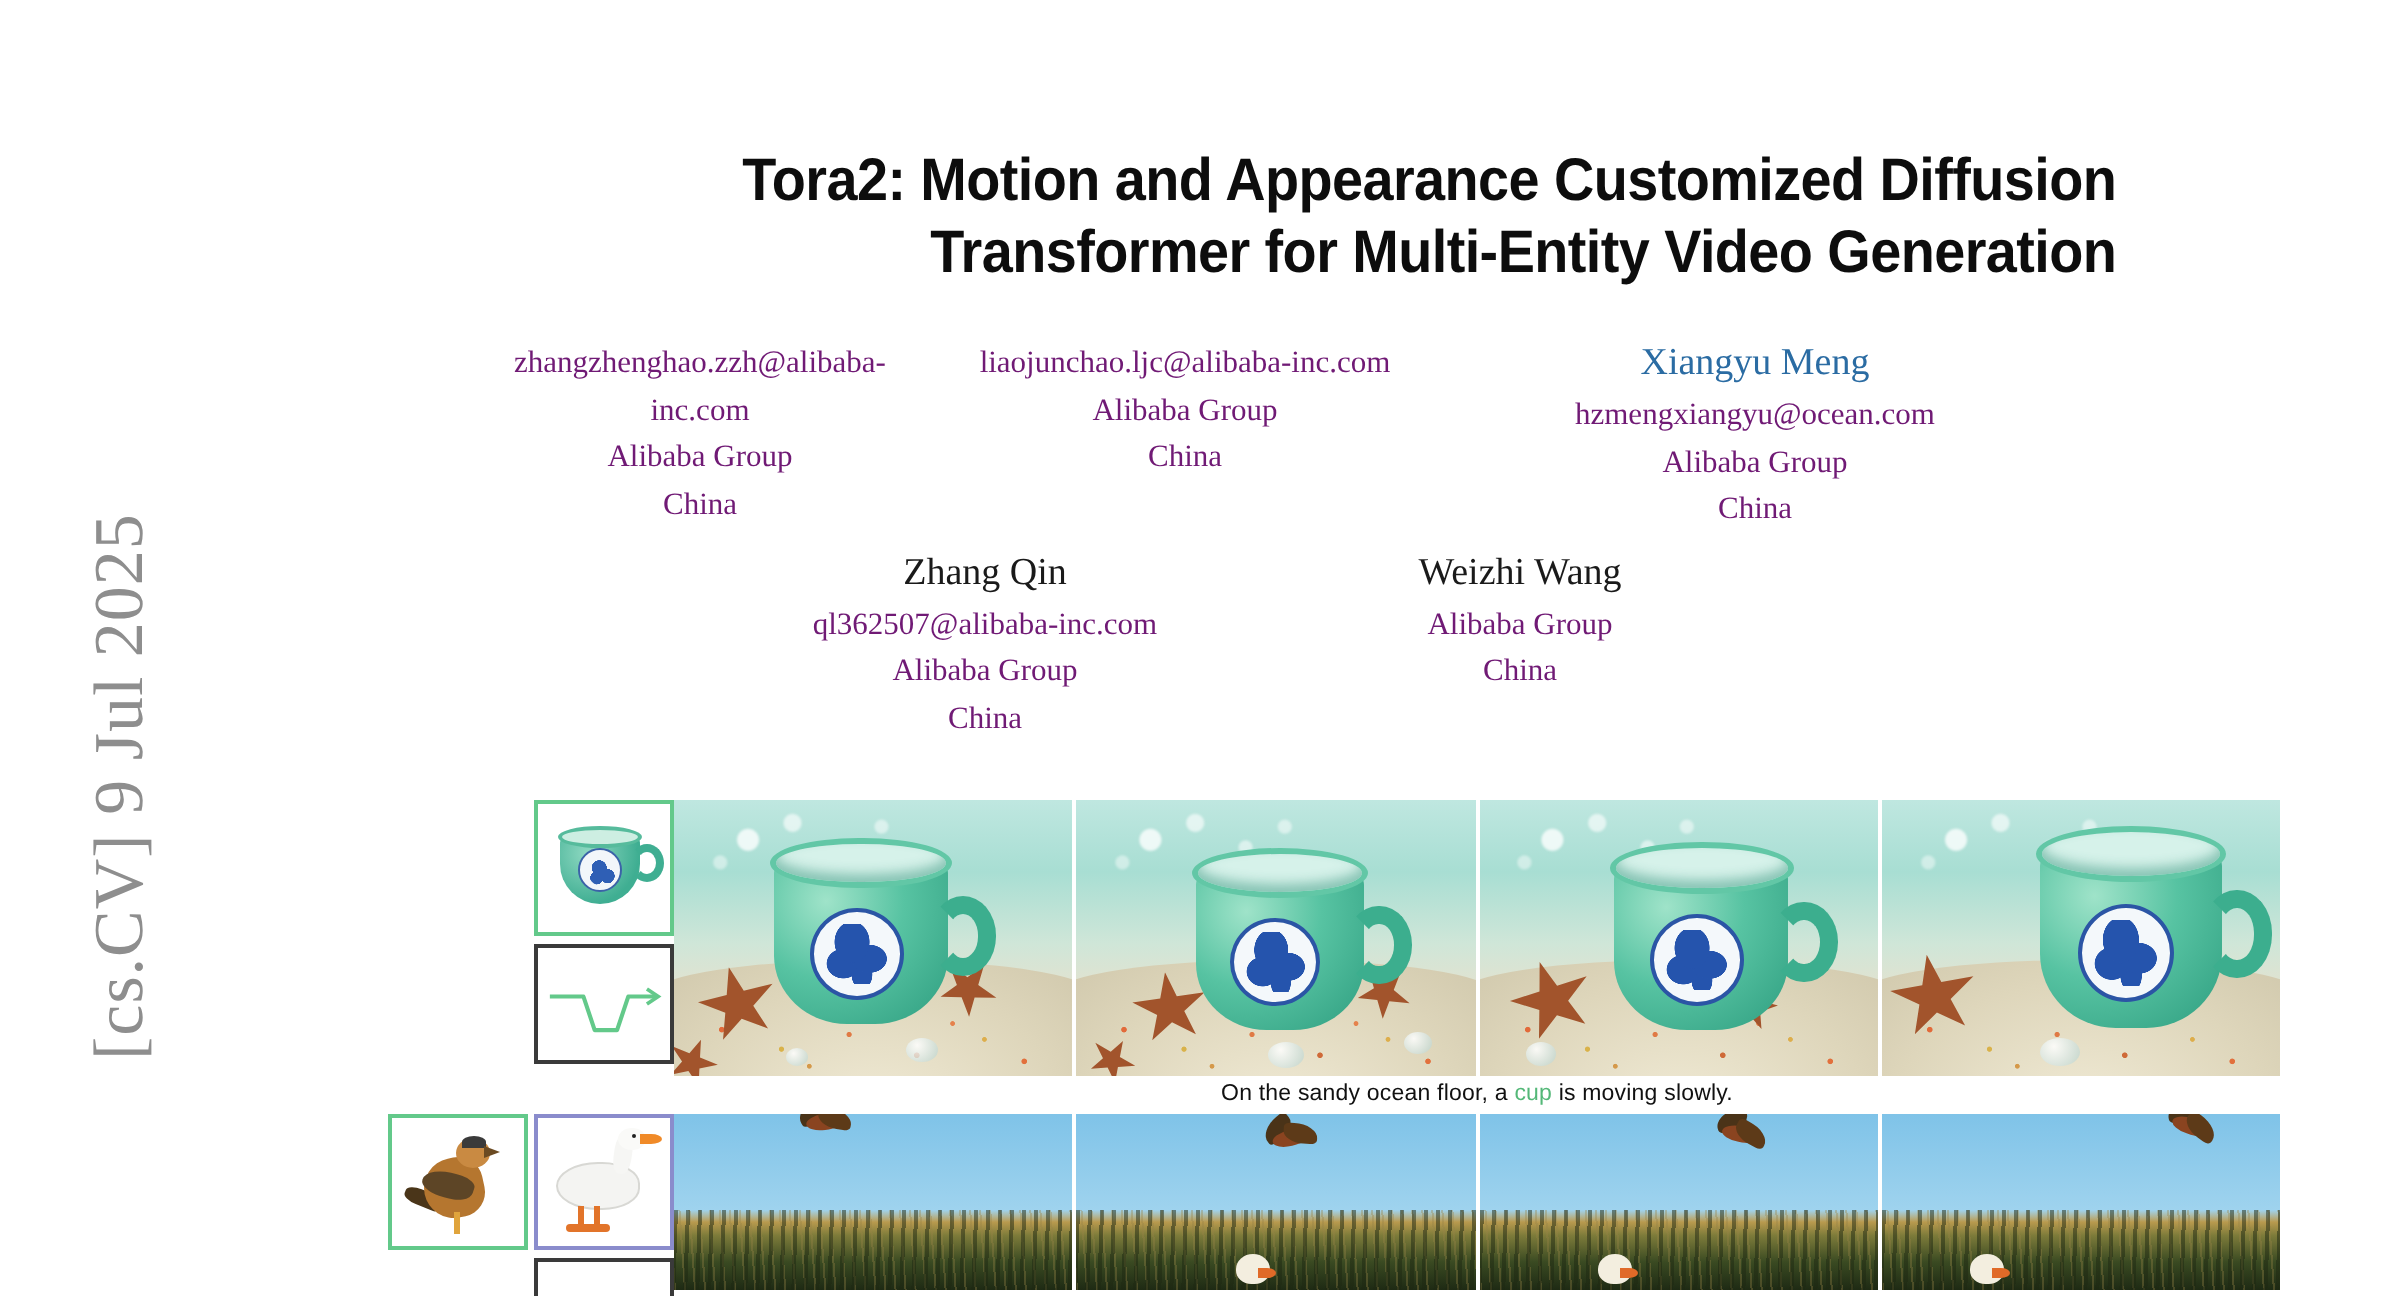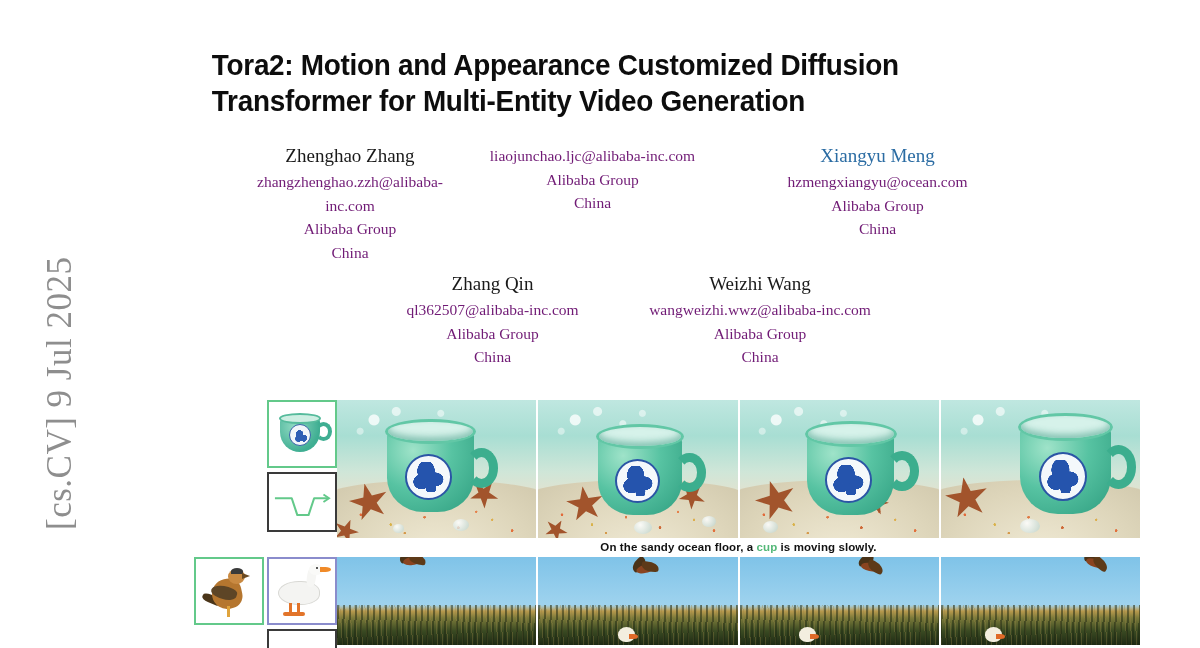--- a/index.html
+++ b/index.html
@@ -38,22 +38,22 @@
 
   
   #paper {
     position: absolute;
     left: 70px; top: 0;
     width: 1130px; height: 648px;
   }
 
   
   #title-block {
-    margin-top: 47px;
-    text-align: left;
+    margin-top: 73px;
+    text-align: right;
     padding: 0 110px;
   }
   #title-block .title-line {
     font-family: "Liberation Sans Narrow", "Liberation Sans", sans-serif;
     font-weight: bold;
     font-size: 30px;
     line-height: 36px;
     letter-spacing: -0.3px;
     color: #0d0d0d;
     transform: scaleX(0.93);
@@ -151,21 +151,21 @@
     background: #9ec7c0;
   }
   .frame.r1 { height: 138px; }
   .frame.r2 { height: 88px; }
 
   
   .caption {
     text-align: center;
     font-family: "Liberation Sans", sans-serif;
     font-size: 11.5px;
-    font-weight: 700;
+    font-weight: 400;
     color: #111;
     margin-top: 3px;
     padding-left: 207px;
     letter-spacing: 0.1px;
   }
   .caption .ent { color: #54b878; }
 
   
 
   
@@ -406,21 +406,20 @@
 <div id="paper">
 
   <div id="title-block">
     <div class="title-line">Tora2: Motion and Appearance Customized Diffusion</div>
     <div class="title-line">Transformer for Multi-Entity Video Generation</div>
   </div>
 
   <div id="authors-row-1">
 
     <div class="author w-narrow">
-      <div class="author-name">Zhenghao Zhang</div>
       <div class="author-email">zhangzhenghao.zzh@alibaba-inc.com</div>
       <div class="author-org">Alibaba Group</div>
       <div class="author-country">China</div>
     </div>
 
     <div class="author w-wide">
       <div class="author-email">liaojunchao.ljc@alibaba-inc.com</div>
       <div class="author-org">Alibaba Group</div>
       <div class="author-country">China</div>
     </div>
@@ -438,21 +437,20 @@
 
     <div class="author w-mid">
       <div class="author-name">Zhang Qin</div>
       <div class="author-email">ql362507@alibaba-inc.com</div>
       <div class="author-org">Alibaba Group</div>
       <div class="author-country">China</div>
     </div>
 
     <div class="author w-wide">
       <div class="author-name">Weizhi Wang</div>
-      <div class="author-email">wangweizhi.wwz@alibaba-inc.com</div>
       <div class="author-org">Alibaba Group</div>
       <div class="author-country">China</div>
     </div>
 
   </div>
 
   <div id="figure">
 
     <div class="fig-row">
 

